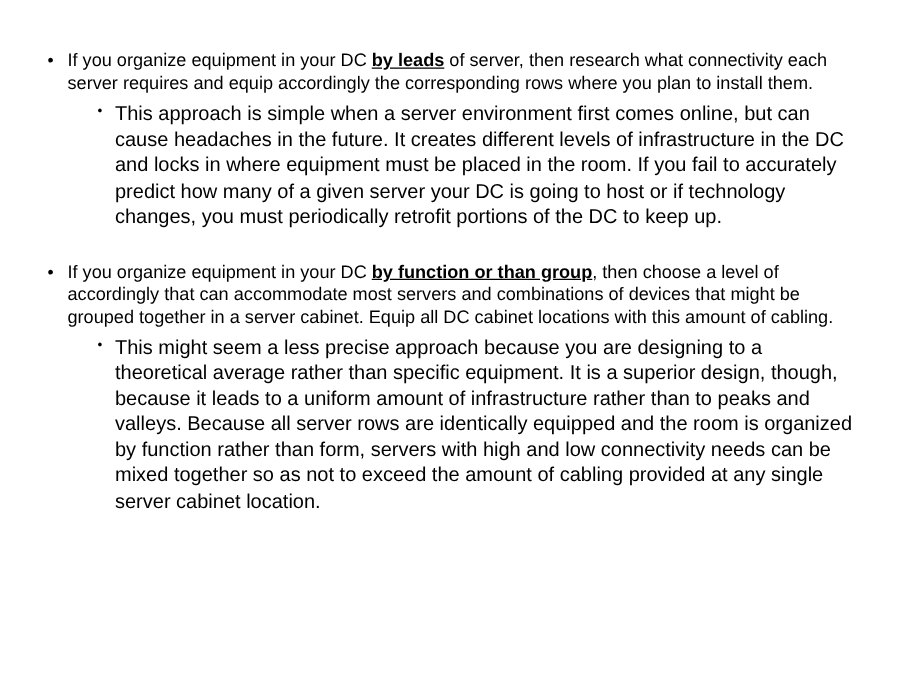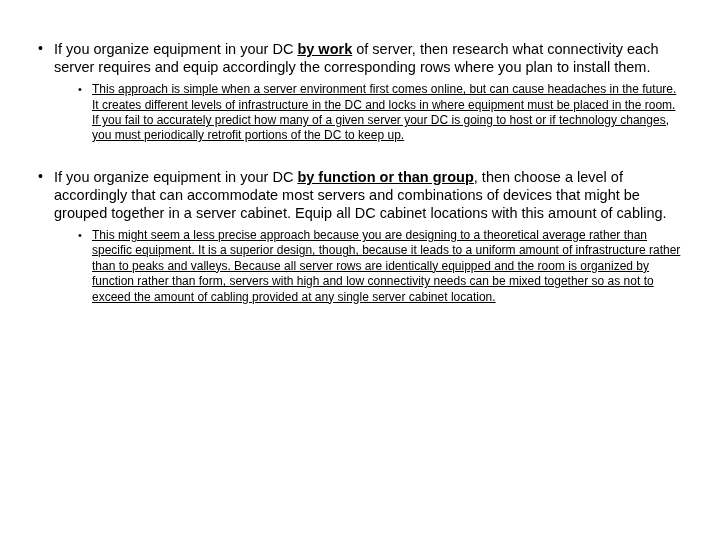--- a/index.html
+++ b/index.html
@@ -49,44 +49,43 @@
     font-size: 14px;
   }
   ul.sub {
     list-style: none;
     margin: 6px 0 0 0;
     padding: 0 0 0 24px;
   }
   ul.sub > li {
     position: relative;
     padding-left: 14px;
-    font-size: 12px;
+    font-size: 16px;
     line-height: 1.28;
     font-weight: normal;
-    text-decoration: underline;
   }
   ul.sub > li::before {
     content: "•";
     position: absolute;
     left: 0;
     top: 0;
     color: #000;
     font-size: 11px;
   }
   .nw { font-weight: normal; }
   .u  { text-decoration: underline; }
 </style>
 </head>
 <body>
 
 <div class="slide">
 
   <ul class="top">
     <li>
-      <span class="nw">If you organize equipment in your DC </span><span class="u">by work</span><span class="nw"> of server, then research what connectivity each server requires and equip accordingly the corresponding rows where you plan to install them.</span>
+      <span class="nw">If you organize equipment in your DC </span><span class="u">by leads</span><span class="nw"> of server, then research what connectivity each server requires and equip accordingly the corresponding rows where you plan to install them.</span>
       <ul class="sub">
         <li>This approach is simple when a server environment first comes online, but can cause headaches in the future. It creates different levels of infrastructure in the DC and locks in where equipment must be placed in the room. If you fail to accurately predict how many of a given server your DC is going to host or if technology changes, you must periodically retrofit portions of the DC to keep up.</li>
       </ul>
     </li>
     <li>
       <span class="nw">If you organize equipment in your DC </span><span class="u">by function or than group</span><span class="nw">, then choose a level of accordingly that can accommodate most servers and combinations of devices that might be grouped together in a server cabinet. Equip all DC cabinet locations with this amount of cabling.</span>
       <ul class="sub">
         <li>This might seem a less precise approach because you are designing to a theoretical average rather than specific equipment. It is a superior design, though, because it leads to a uniform amount of infrastructure rather than to peaks and valleys. Because all server rows are identically equipped and the room is organized by function rather than form, servers with high and low connectivity needs can be mixed together so as not to exceed the amount of cabling provided at any single server cabinet location.</li>
       </ul>
     </li>

